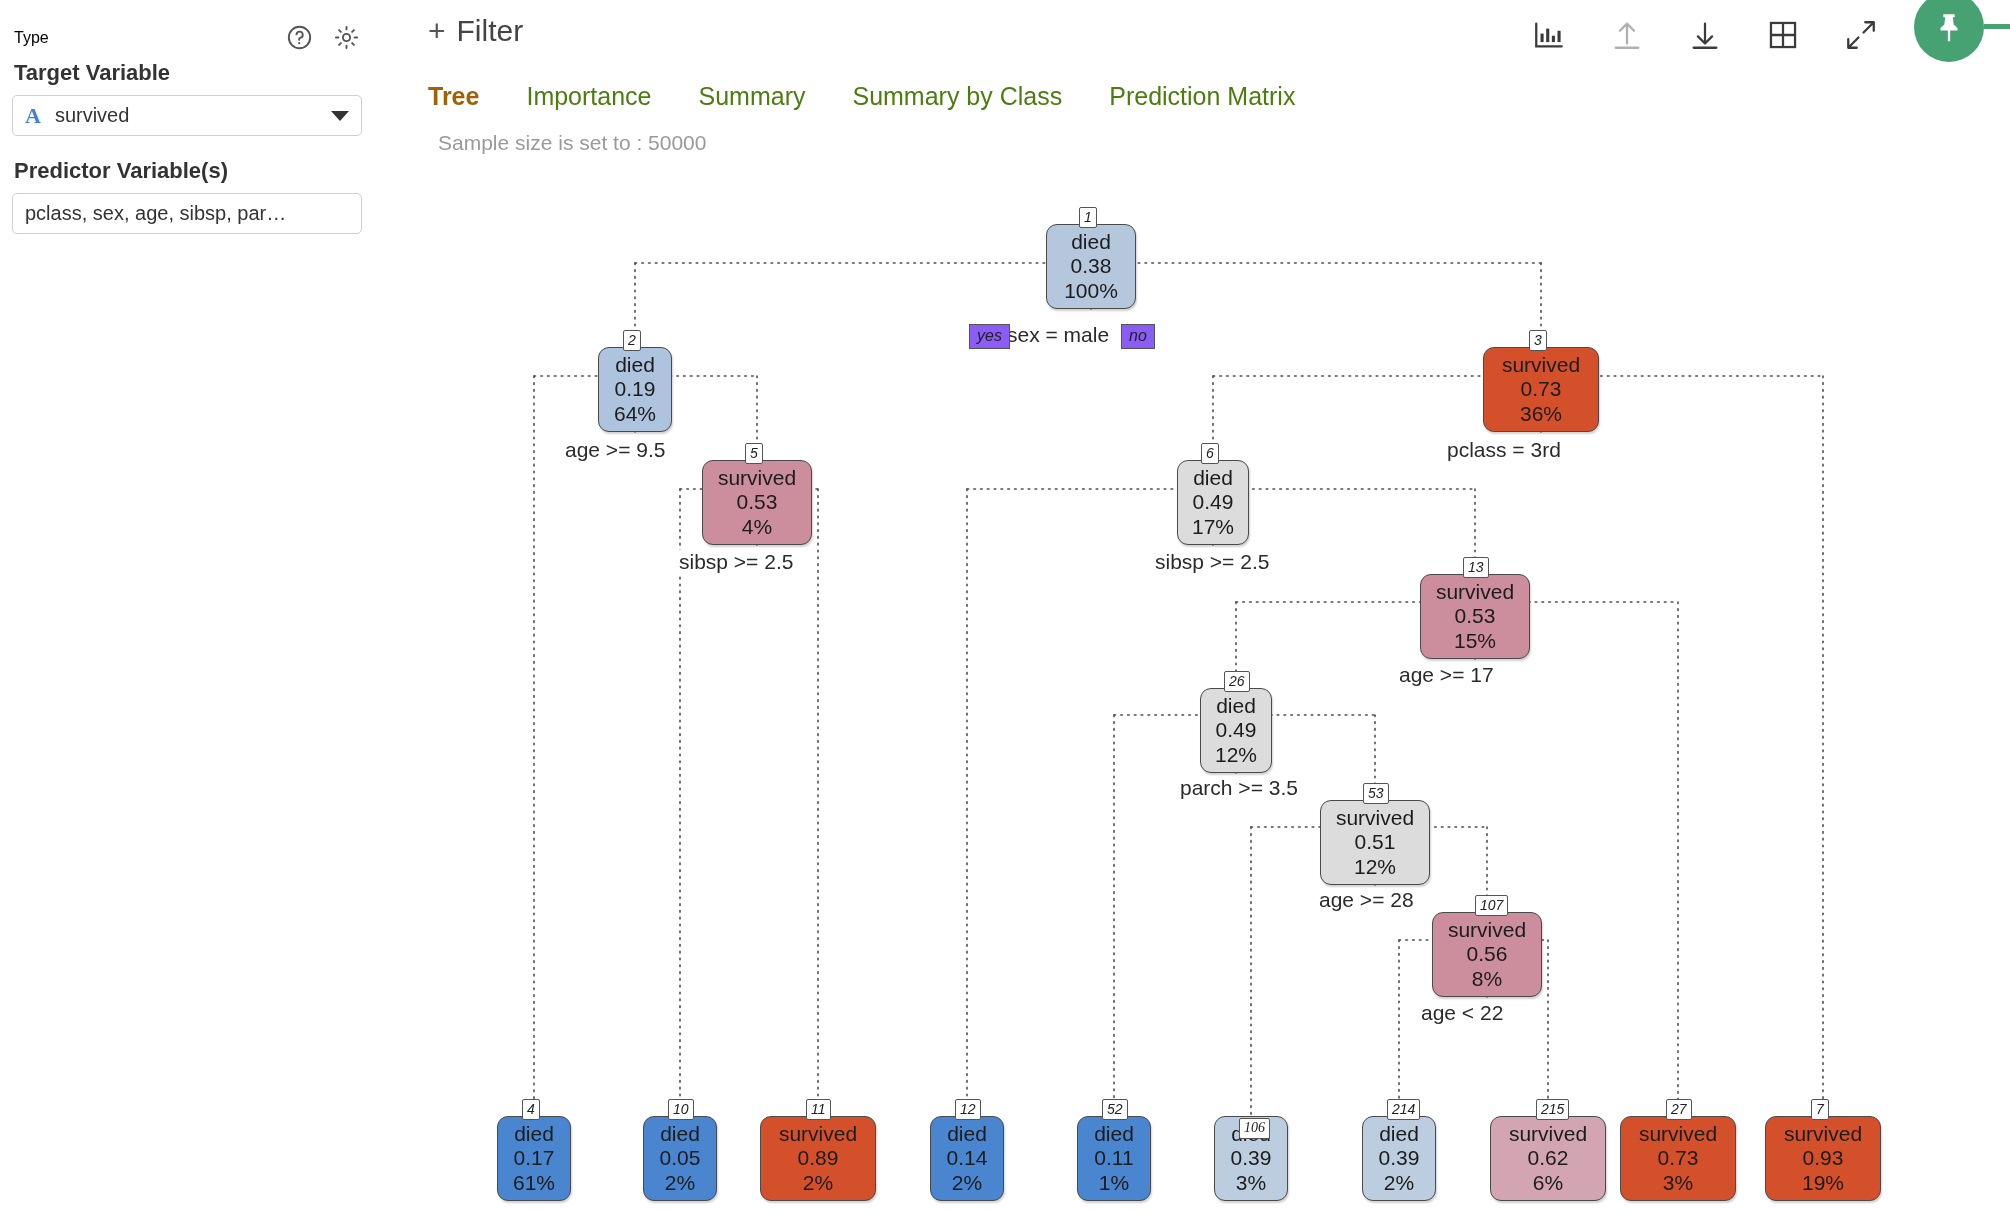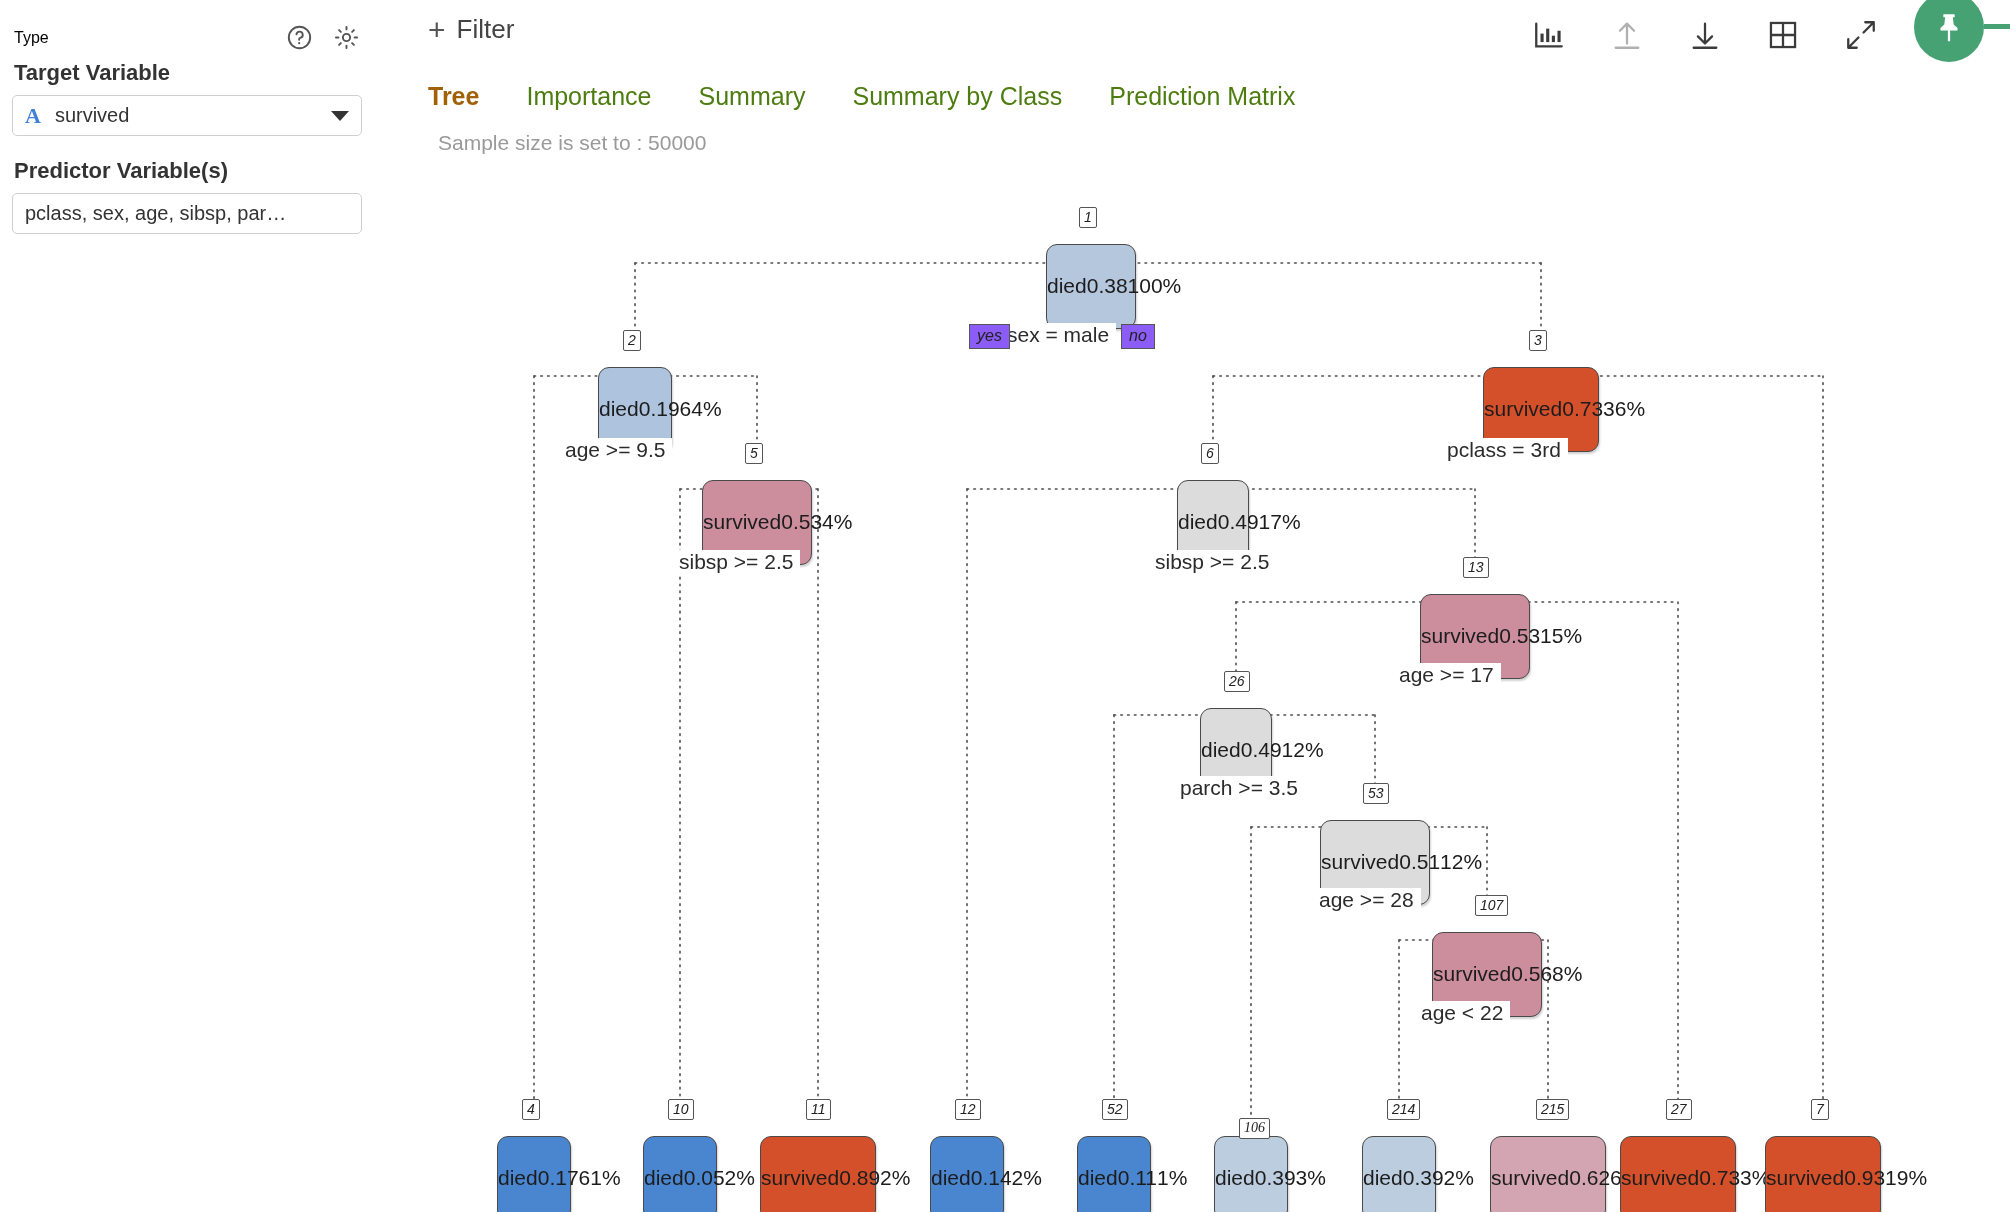--- a/index.html
+++ b/index.html
@@ -44,21 +44,21 @@
   }
   .run-btn {
     height: 47px; background: #4caf7d; border-radius: 5px; color: #fff;
     display: flex; align-items: center; justify-content: center; font-size: 23px;
     border: none; cursor: pointer; width: 100%;
   }
 
   
   .filter-row { position: absolute; left: 428px; top: 14px; display: flex; align-items: center; }
   .filter-plus { font-size: 30px; color: #555; line-height: 1; margin-right: 11px; font-weight: 300; }
-  .filter-text { font-size: 26px; color: #444; }
+  .filter-text { font-size: 30px; color: #444; }
 
   .toolbar { position: absolute; right: 0; top: 0; height: 70px; display: flex; align-items: center; gap: 0; }
   .tb-ic { width: 34px; height: 34px; margin: 0 22px; color: #3b3b3b; display: block; cursor: pointer; }
   .tb-ic.faded { color: #b0b0b0; }
   .pin-wrap { position: relative; width: 110px; height: 70px; }
   .pin-circle {
     position: absolute; left: 14px; top: -8px; width: 70px; height: 70px; border-radius: 50%;
     background: #46a273; display: flex; align-items: center; justify-content: center; cursor: pointer;
   }
   .pin-bar { position: absolute; left: 84px; top: 24px; width: 34px; height: 5px; background: #46a273; }
@@ -67,25 +67,24 @@
   .tab { font-size: 25px; color: #4d7c0f; margin-right: 47px; cursor: pointer; white-space: nowrap; }
   .tab.active { color: #a16207; font-weight: bold; }
   .subnote { position: absolute; left: 438px; top: 131px; font-size: 21px; color: #9a9a9a; }
 
   
   .plot { position: absolute; left: 374px; top: 160px; width: 1636px; height: 1052px; }
   .plot svg { position: absolute; left: 0; top: 0; }
 
   .node {
     position: absolute; border: 1.6px solid #4a4a4a; border-radius: 11px;
-    display: flex; flex-direction: row; align-items: center; 
+    display: flex; flex-direction: column; align-items: center; justify-content: center;
     font-size: 21px; color: #1c1c1c; line-height: 1.16;
     box-shadow: 1px 2px 2px rgba(0,0,0,.18);
     text-align: center;
-    margin-top: 20px;
   }
   .node .ln { display: block; white-space: nowrap; }
   .nodenum {
     position: absolute; border: 1.3px solid #555; background: #fff; border-radius: 2px;
     font-size: 14px; font-style: italic; color: #222; line-height: 1;
     padding: 2px 4px 3px 4px; z-index: 5; white-space: nowrap;
   }
   .splitlabel {
     position: absolute; font-size: 21px; color: #2b2b2b; background: #fff;
     padding: 0 7px; white-space: nowrap; z-index: 4;

